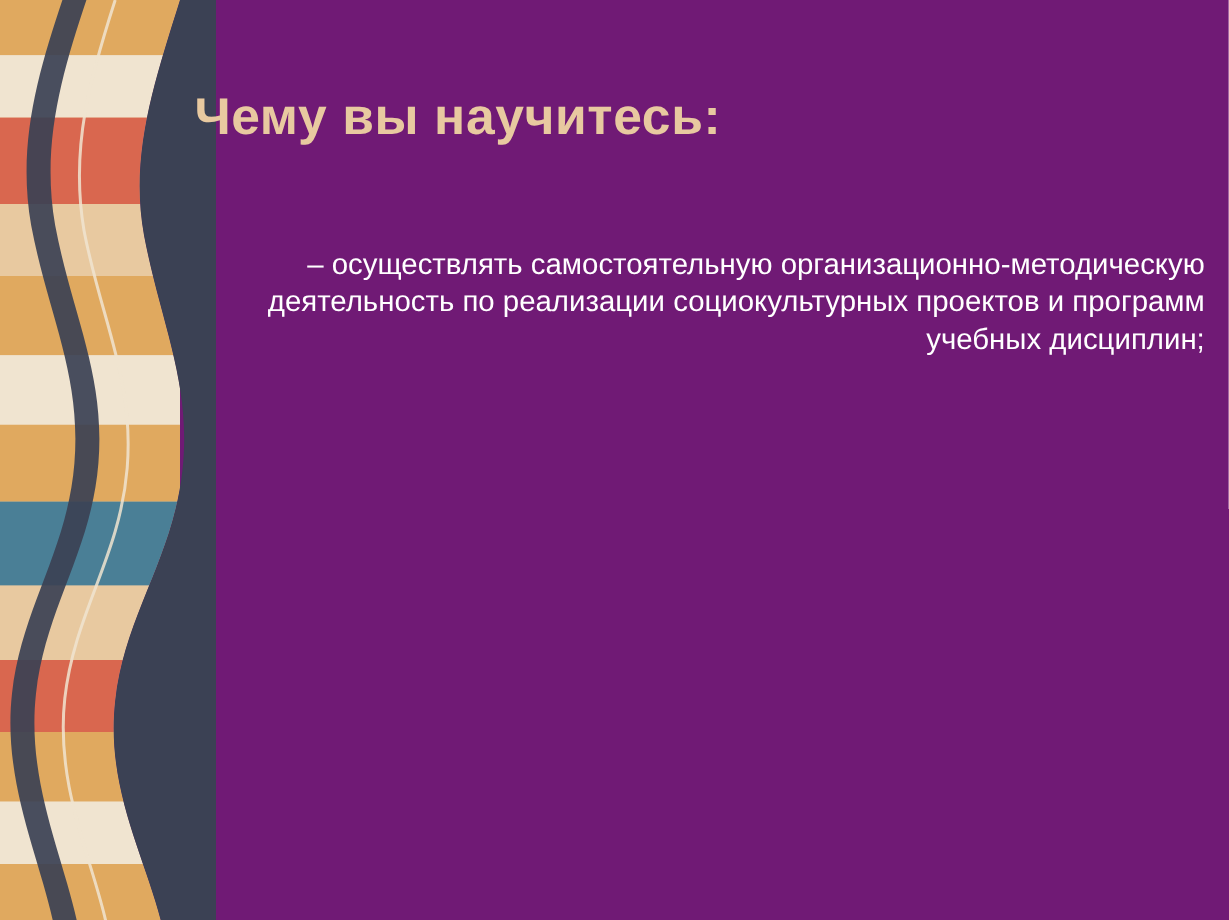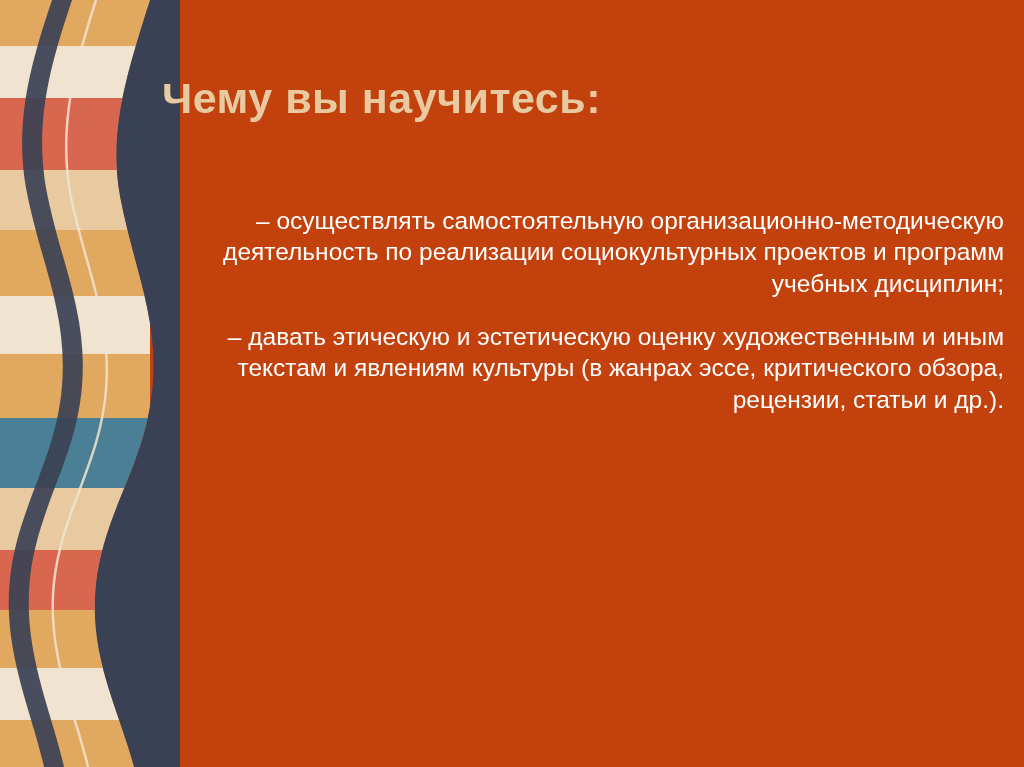--- a/index.html
+++ b/index.html
@@ -7,21 +7,21 @@
     padding: 0;
     background: #ffffff;
   }
   body {
     font-family: "Liberation Sans", sans-serif;
   }
   .slide {
     position: relative;
     width: 1024px;
     height: 767px;
-    background: #c2410c;
+    background: #701a75;
     overflow: hidden;
   }
   
   .deco {
     position: absolute;
     left: 0;
     top: 0;
     width: 180px;
     height: 767px;
     overflow: hidden;
@@ -111,17 +111,16 @@
 
       <path d="M96,0 C76,62 58,122 70,192 C84,266 112,316 106,390 C100,464 62,510 54,582 C46,654 76,714 88,767" fill="none" stroke="#f0e4d0" stroke-width="2.5" opacity="0.85"></path>
     </svg>
   </div>
 
   <div class="content">
     <div class="title">Чему вы научитесь:</div>
 
     <div class="body-list">
       <p class="para">– осуществлять самостоятельную организационно-методическую деятельность по реализации социокультурных проектов и программ учебных дисциплин;</p>
-      <p class="para">– давать этическую и эстетическую оценку художественным и иным текстам и явлениям культуры (в жанрах эссе, критического обзора, рецензии, статьи и др.).</p>
     </div>
   </div>
 
 </div>
 
 </body></html>

